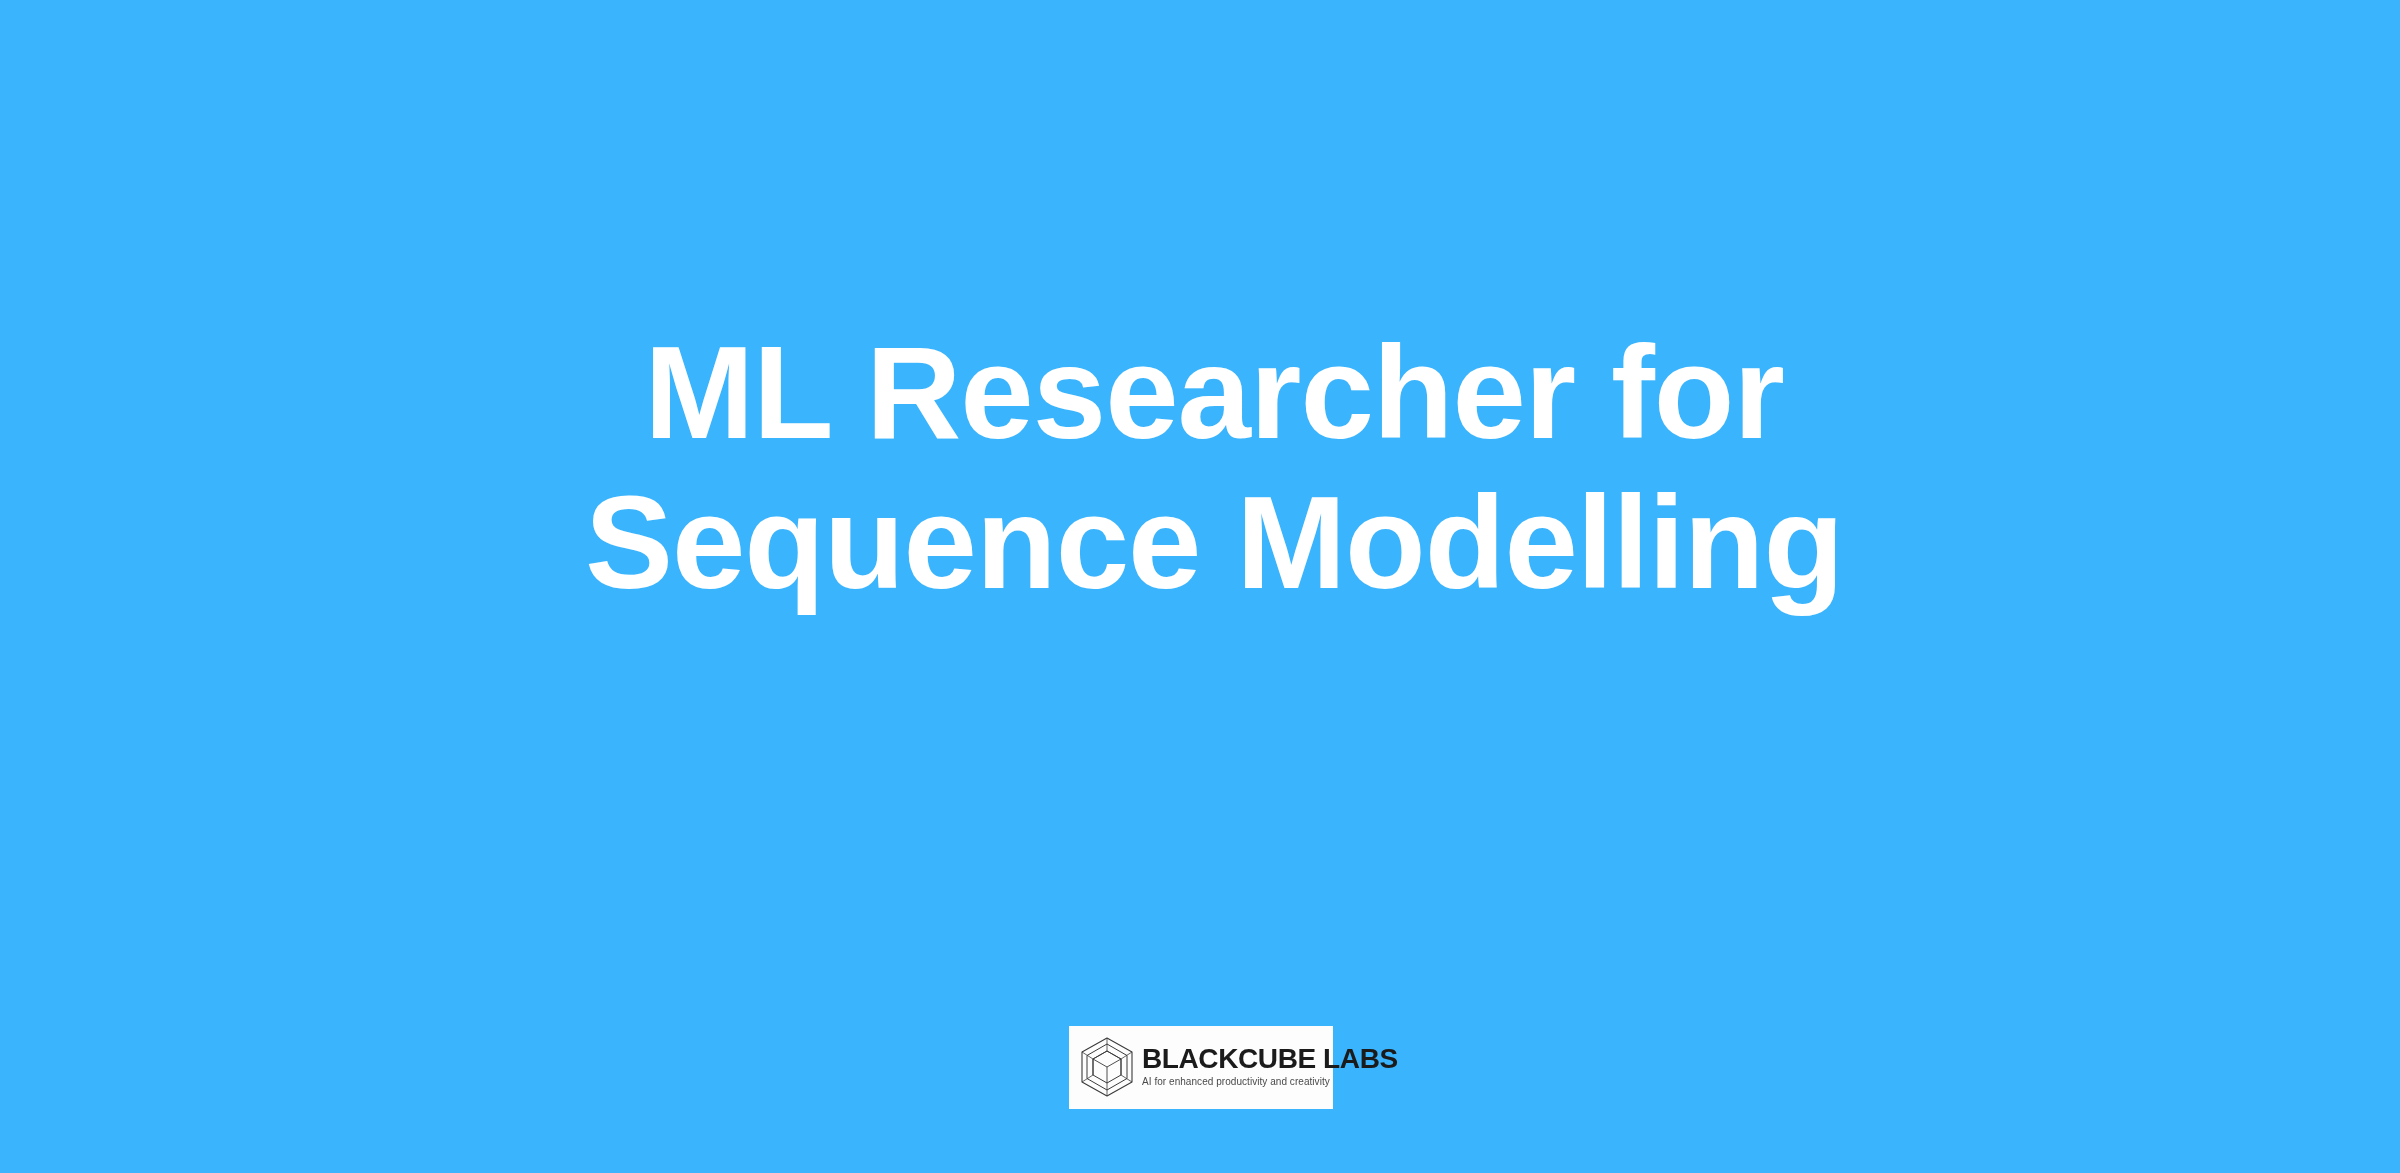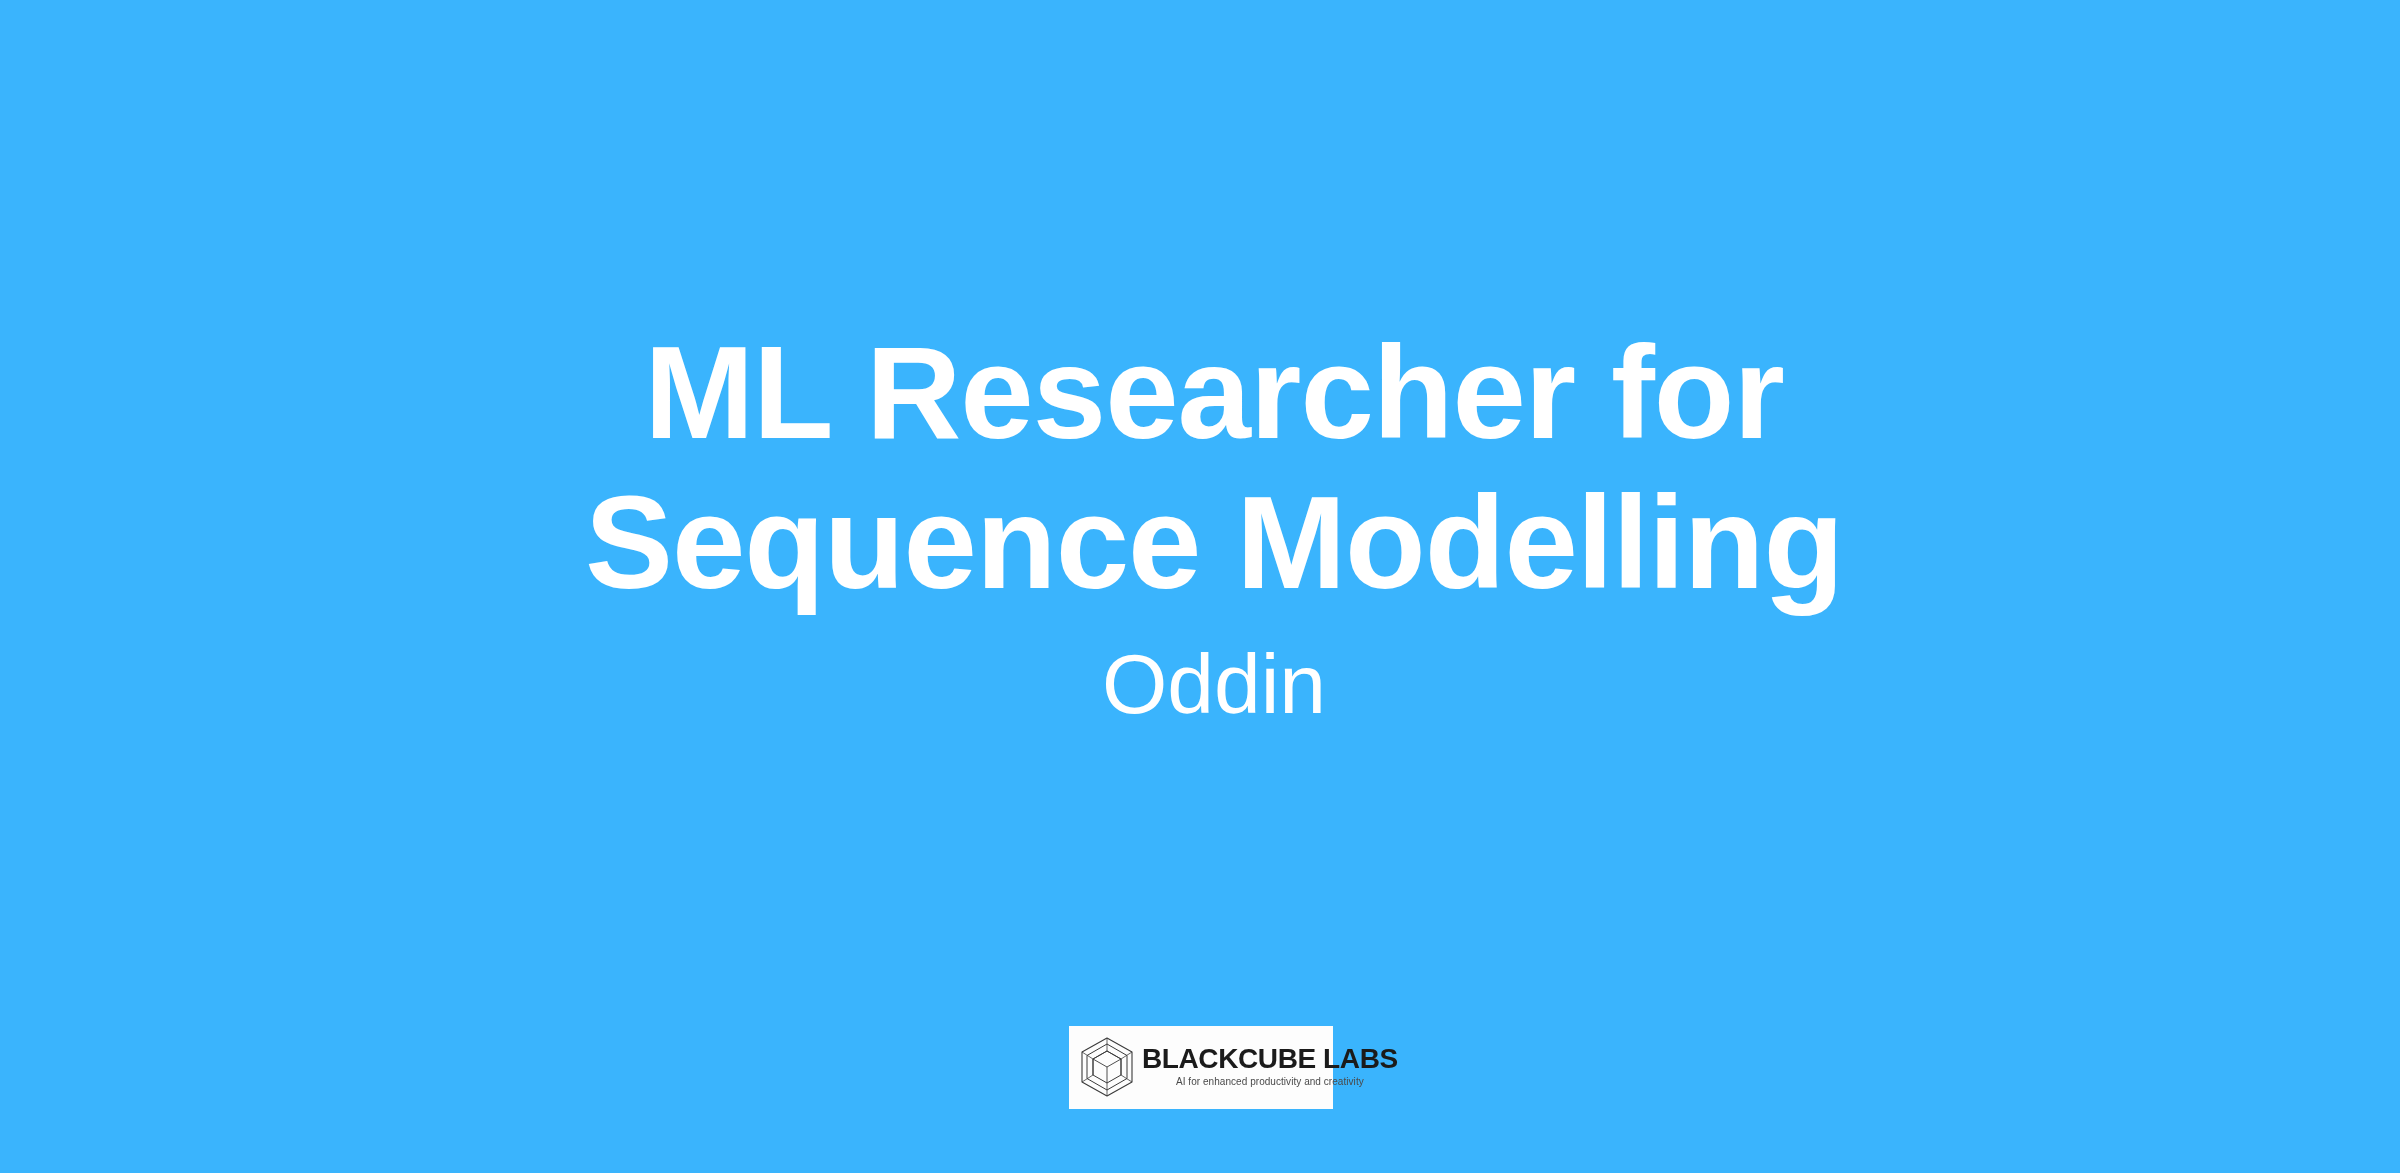--- a/index.html
+++ b/index.html
@@ -84,21 +84,20 @@
     flex: 0 0 auto;
     display: block;
   }
 
   .logo-text {
     display: flex;
     flex-direction: column;
     justify-content: center;
     margin-left: 4px;
     padding-bottom: 2px;
-    align-items: center;
   }
 
   .logo-wordmark {
     font-family: "Liberation Sans", sans-serif;
     font-weight: 700;
     font-size: 28px;
     line-height: 30px;
     letter-spacing: -0.4px;
     color: #1b1b1b;
     white-space: nowrap;
@@ -115,21 +114,20 @@
     margin-top: 1px;
   }
 </style>
 </head>
 <body>
 
 <div class="slide">
 
   <div class="title-block">
     <h1 class="slide-title">ML Researcher for Sequence Modelling</h1>
-    <div class="slide-subtitle">Oddin</div>
   </div>
 
   <div class="logo-card">
     <span class="logo-mark">
       <svg class="logo-mark" viewBox="0 0 62 66" xmlns="http://www.w3.org/2000/svg" fill="none" stroke="#3b3b3b" stroke-width="1" stroke-linejoin="round">
 
         <polygon points="31,3 56,17 56,47 31,61 6,47 6,17" stroke-width="1.1"></polygon>
 
         <polygon points="31,9 51,20.5 51,43.5 31,55 11,43.5 11,20.5" stroke-width="1"></polygon>
 

